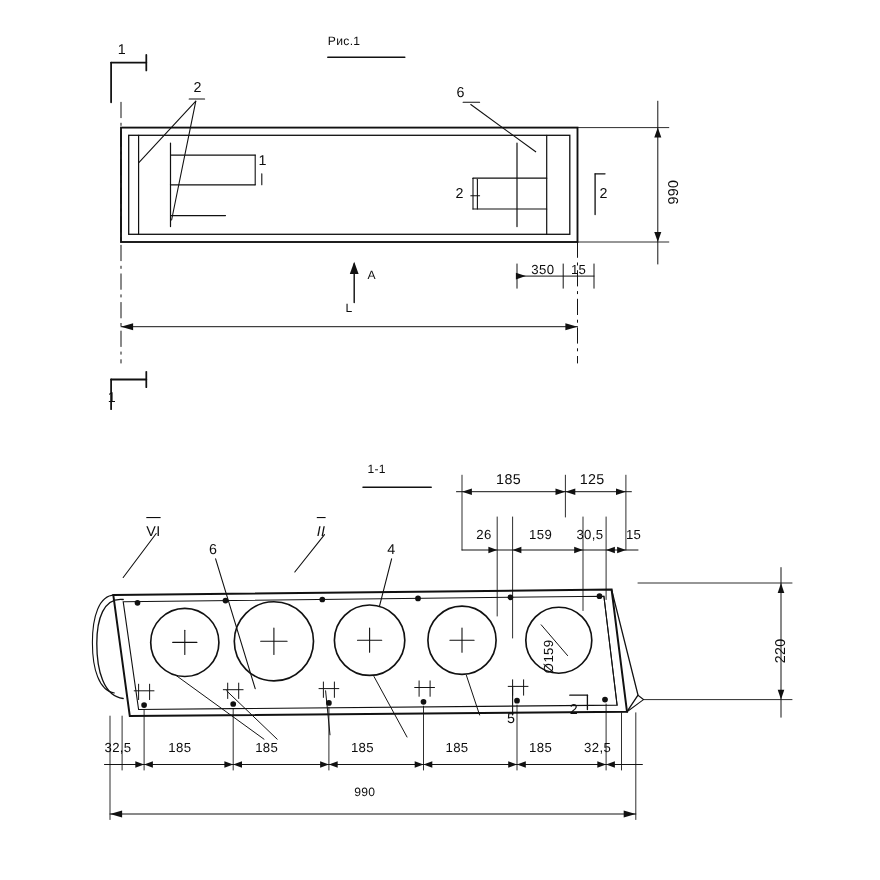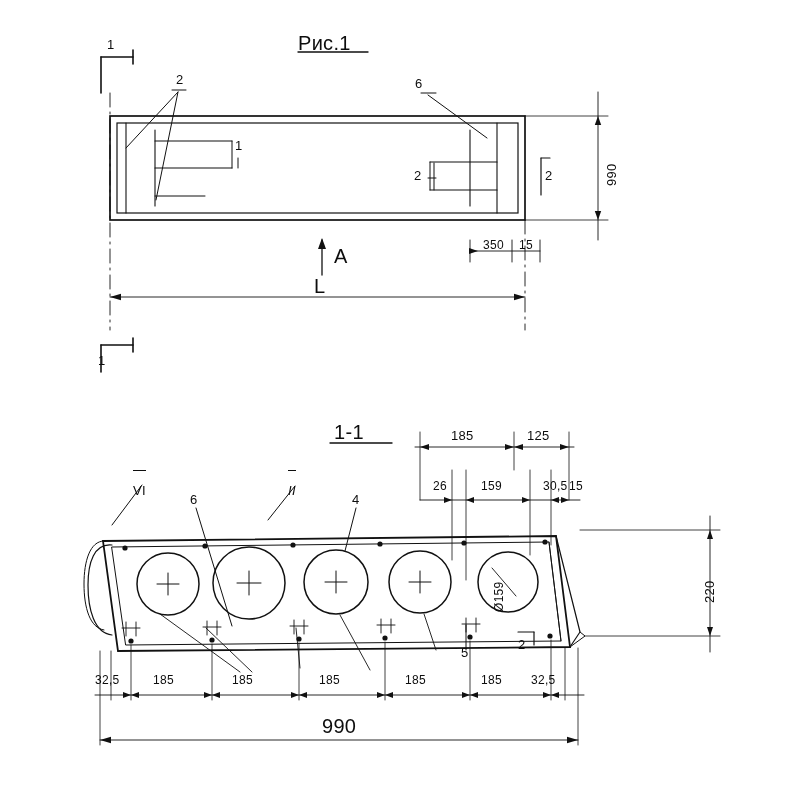--- a/index.html
+++ b/index.html
@@ -24,28 +24,28 @@
   }
   .lbl {
     position: absolute;
     font-family: "Liberation Sans", sans-serif;
     font-size: 13px;
     color: #0d0d0d;
     white-space: nowrap;
     letter-spacing: 0.3px;
   }
   .lbl.sm { font-size: 12px; }
-  .lbl.big { font-size: 20px; }
+  .lbl.big { font-size: 11px; }
   .lbl.vert {
     transform: rotate(-90deg);
     transform-origin: left top;
   }
   .lbl.ol {
     border-top: 1.4px solid #0d0d0d;
-    padding-top: 12px;
+    padding-top: 4px;
   }
 </style>
 </head>
 <body>
 
 <div id="sheet">
 
   <svg width="800" height="800">
     <g fill="none" stroke="#111111" stroke-width="1.2" stroke-linecap="round">
 
@@ -273,21 +273,21 @@
 
   <div class="lbl sm" style="left:483px; top:238px;">350</div>
   <div class="lbl sm" style="left:519px; top:238px;">15</div>
 
   <div class="lbl big" style="left:334px; top:421px;">1-1</div>
 
   <div class="lbl" style="left:451px; top:428px;">185</div>
   <div class="lbl" style="left:527px; top:428px;">125</div>
   <div class="lbl sm" style="left:433px; top:479px;text-align:center;">26</div>
   <div class="lbl sm" style="left:481px; top:479px;">159</div>
-  <div class="lbl sm" style="left:524px; top:479px;margin-left:19px;">30,5</div>
+  <div class="lbl sm" style="left:524px; top:479px;">30,5</div>
   <div class="lbl sm" style="left:569px; top:479px;">15</div>
 
   <div class="lbl ol" style="left:133px; top:470px;">VI</div>
   <div class="lbl" style="left:190px; top:492px;">6</div>
   <div class="lbl ol" style="left:288px; top:470px;font-style:italic;">II</div>
   <div class="lbl" style="left:352px; top:492px;">4</div>
   <div class="lbl" style="left:461px; top:645px;">5</div>
   <div class="lbl" style="left:518px; top:637px;">2</div>
 
   <div class="lbl sm vert" style="left:492px; top:612px;">Ø159</div>

